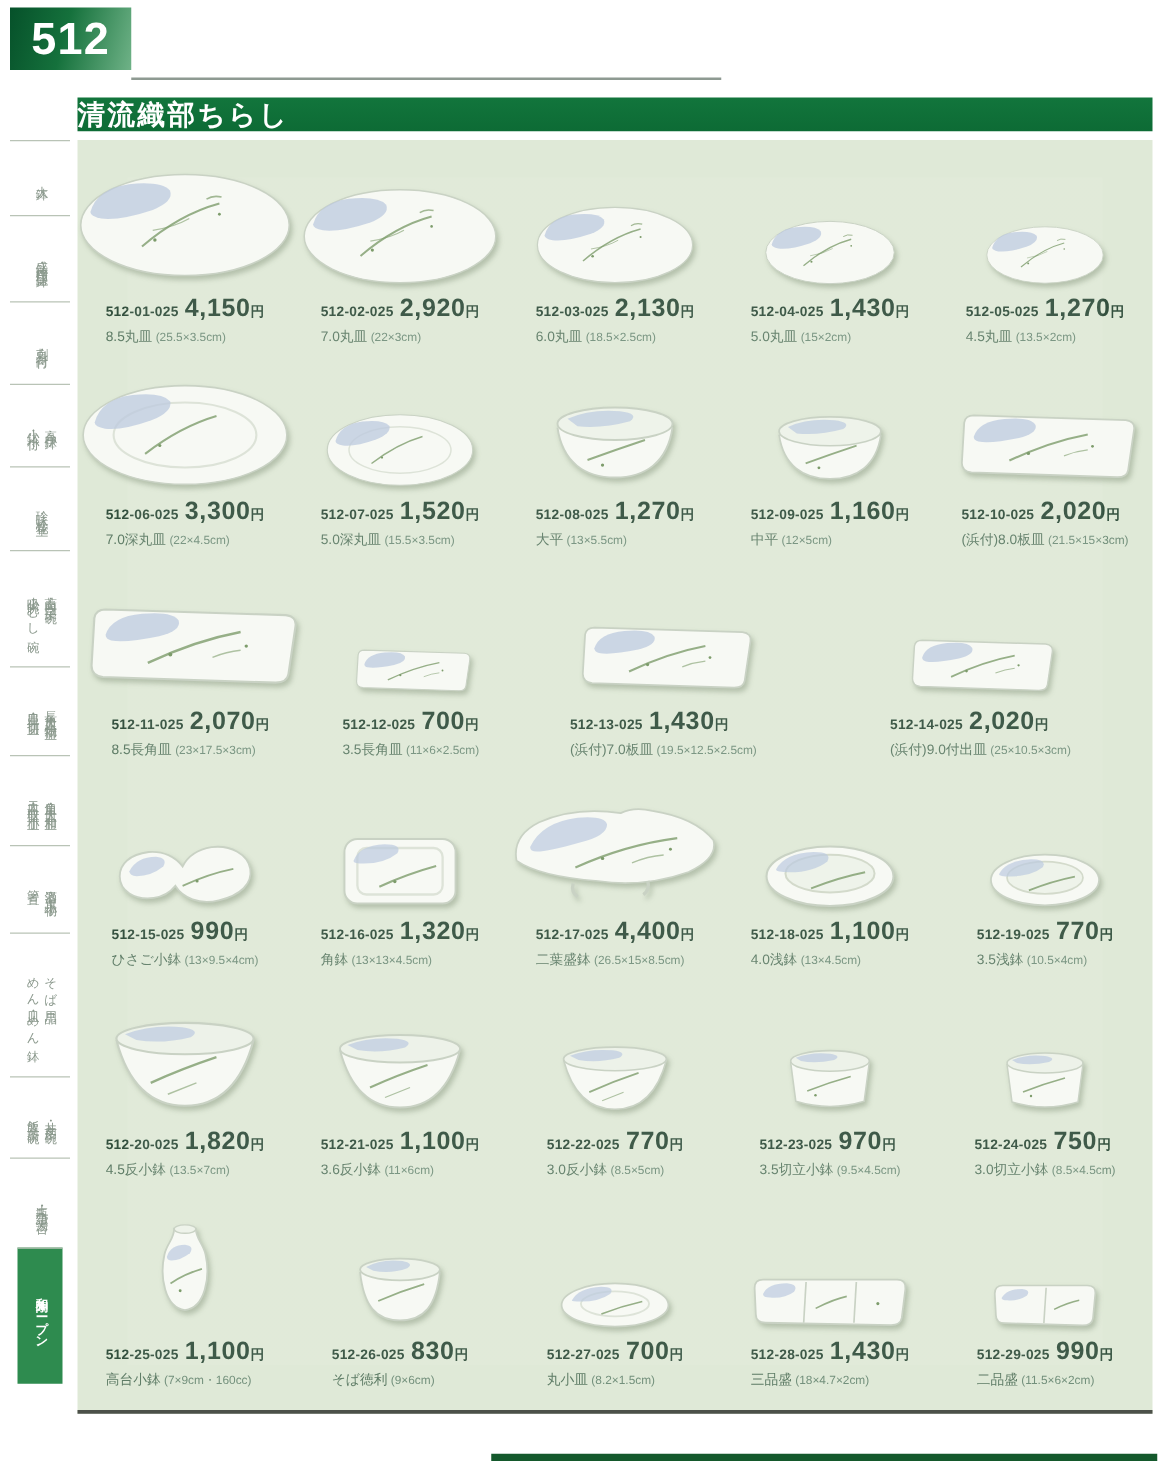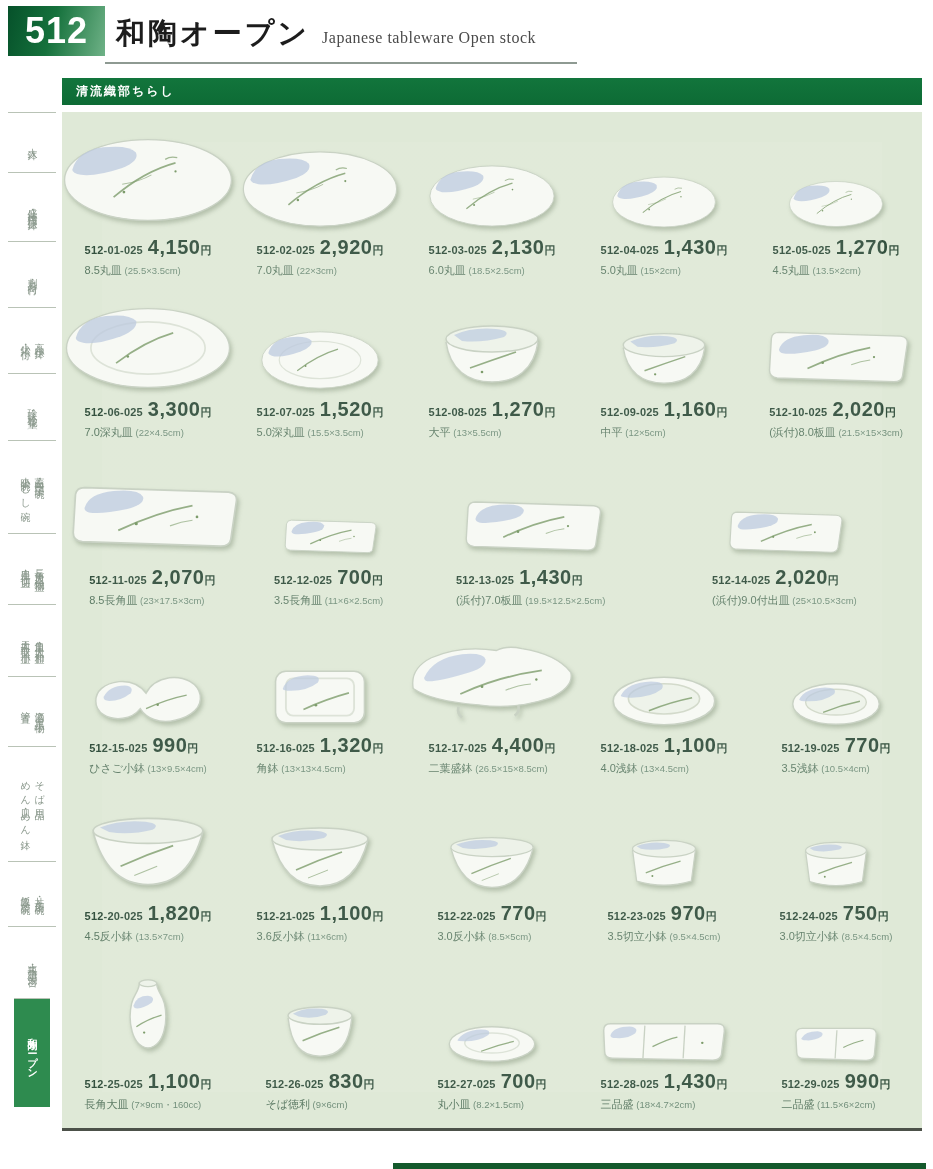--- a/index.html
+++ b/index.html
@@ -16,21 +16,21 @@
   .title-jp{font-family:"Liberation Serif","DejaVu Serif",serif;font-weight:bold;
     font-size:29px;color:#1c1c1c;letter-spacing:3px;}
   .title-en{font-family:"Liberation Serif","DejaVu Serif",serif;font-size:16px;
     color:#4a4a4a;margin-left:12px;letter-spacing:0.5px;}
   .title-underline{position:absolute;left:105px;top:62px;width:472px;height:2px;background:#8e9a92;}
 
   
   .banner{position:absolute;left:62px;top:78px;width:860px;height:27px;
     background:linear-gradient(180deg,#12753c,#0d6b35);display:flex;align-items:center;}
   .banner span{color:#ffffff;font-family:"Liberation Serif","DejaVu Serif",serif;
-    font-weight:bold;font-size:12px;letter-spacing:2px;padding-left:14px;}
+    font-weight:bold;font-size:22px;letter-spacing:2px;}
 
   
   .sidebar{position:absolute;left:8px;top:112px;width:48px;height:995px;
     display:flex;flex-direction:column;}
   .sb-item{flex:1 1 auto;display:flex;align-items:center;justify-content:center;
     writing-mode:vertical-rl;text-orientation:upright;white-space:pre-line;
     font-size:10px;line-height:14px;color:#8a988c;letter-spacing:2px;
     border-top:1px solid #b9c3b6;padding:8px 0;}
   .sb-item:last-child{border-bottom:none;}
   .sb-item.active{flex:0 0 92px;background:#2e8b4f;color:#ffffff;margin:0 6px;
@@ -66,23 +66,20 @@
 </style>
 </head>
 <body>
 
 <div class="page">
 
   <div class="pagenum-box">
     <span>512</span>
   </div>
 
-  <div class="title-wrap">
-    <span class="title-jp">和陶オープン</span><span class="title-en">Japanese tableware Open stock</span>
-  </div>
   <div class="title-underline"></div>
 
   <div class="banner">
     <span>清流織部ちらし</span>
   </div>
 
   <nav class="sidebar">
       <div class="sb-item">大鉢</div>
       <div class="sb-item">盛鉢・楕円盛鉢</div>
       <div class="sb-item">刺身・向付</div>
@@ -497,21 +494,21 @@
             <svg viewBox="0 0 60 90" width="58" height="88">
               <path d="M21,7 C21,15 15,19 13,28 C9,46 13,72 30,74 C47,72 51,46 47,28 C45,19 39,15 39,7 Q34,10 30,10 Q26,10 21,7 Z" fill="#f7f9f4" stroke="#c9d2c4" stroke-width="1.5"></path>
               <ellipse cx="30" cy="7" rx="9" ry="3.5" fill="#eef3ea" stroke="#c9d2c4" stroke-width="1.2"></ellipse>
               <path d="M15,30 Q18,20 30,20 Q38,21 34,27 Q26,33 19,33 Q15,33 15,30Z" fill="#bccadf" opacity="0.7"></path>
               <path d="M18,52 Q30,44 44,40" stroke="#7d9c6b" stroke-width="1.5" fill="none" opacity="0.8"></path>
               <circle cx="26" cy="58" r="1.2" fill="#7d9c6b"></circle>
             </svg>
           </div>
           <div class="ptext">
             <div class="l1"><span class="code">512-25-025</span><span class="price">1,100</span><span class="yen">円</span></div>
-            <div class="l2"><span class="pname">長角大皿</span><span class="psize"> (7×9cm・160cc)</span></div>
+            <div class="l2"><span class="pname">高台小鉢</span><span class="psize"> (7×9cm・160cc)</span></div>
           </div>
         </div>
         <div class="pcell">
           <div class="pimg">
             <svg viewBox="0 0 80 62" width="78" height="60">
               <path d="M7,14 C10,42 20,54 40,54 C60,54 70,42 73,14" fill="#f7f9f4" stroke="#c9d2c4" stroke-width="1.5"></path>
               <ellipse cx="40" cy="12" rx="33" ry="9" fill="#eef3ea" stroke="#c9d2c4" stroke-width="1.5"></ellipse>
               <path d="M12,10 Q24,3 42,5 Q52,7 46,11 Q32,16 18,13Z" fill="#bccadf" opacity="0.7"></path>
               <path d="M22,38 Q40,30 60,24" stroke="#7d9c6b" stroke-width="1.5" fill="none" opacity="0.8"></path>
             </svg>

